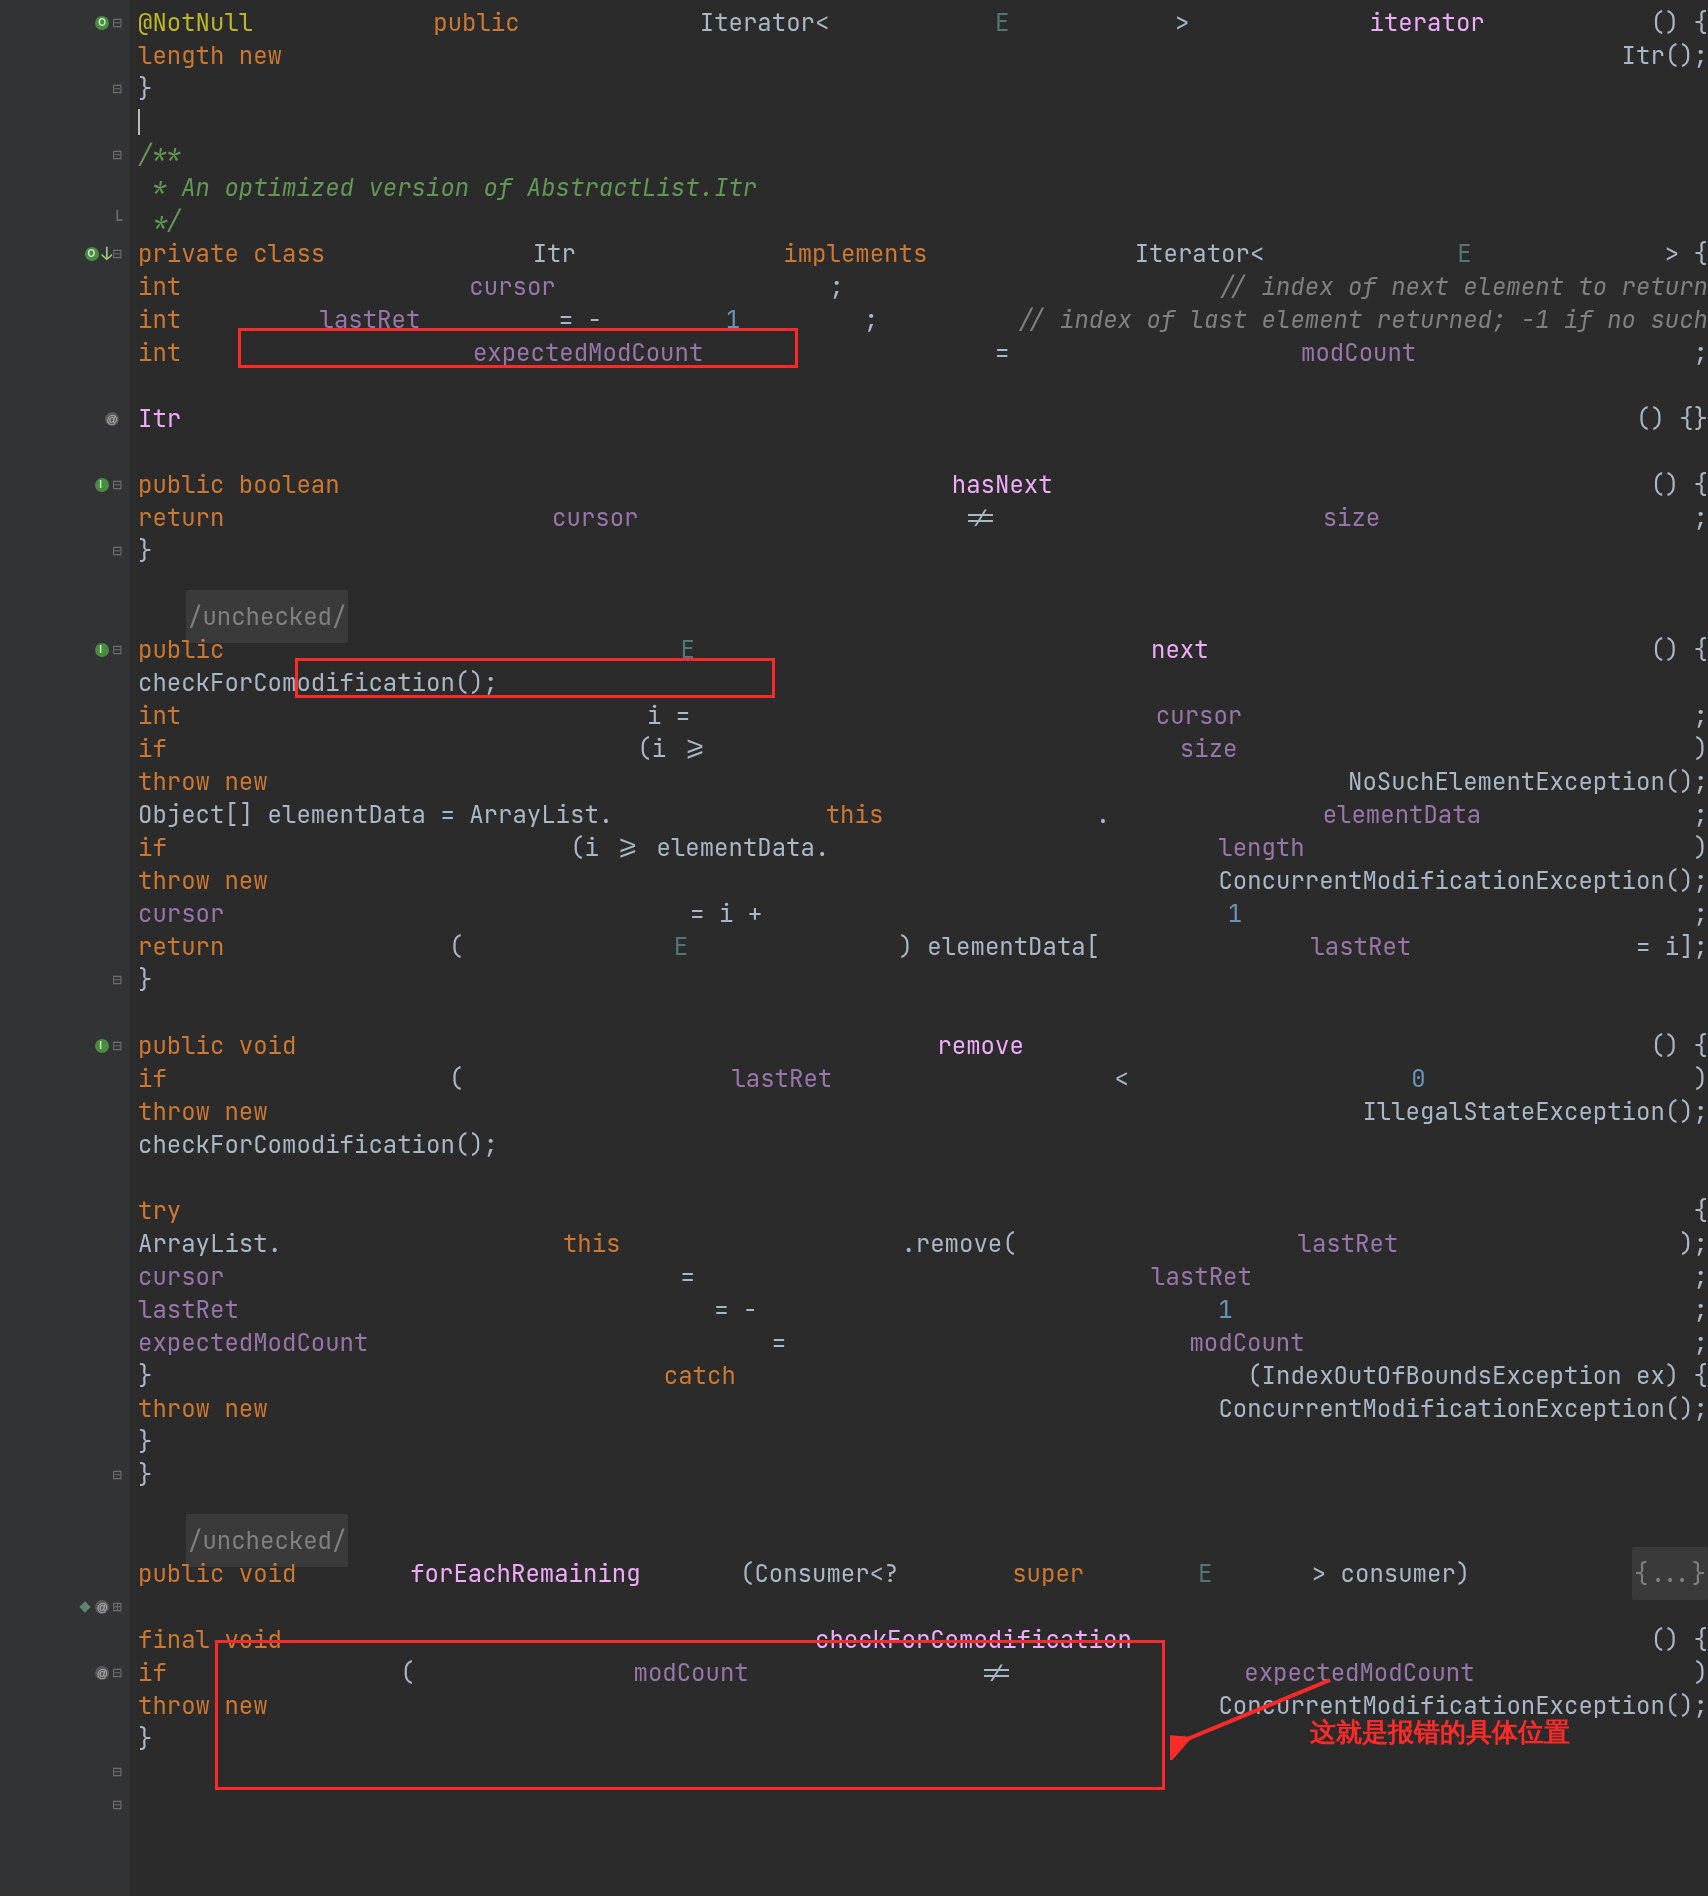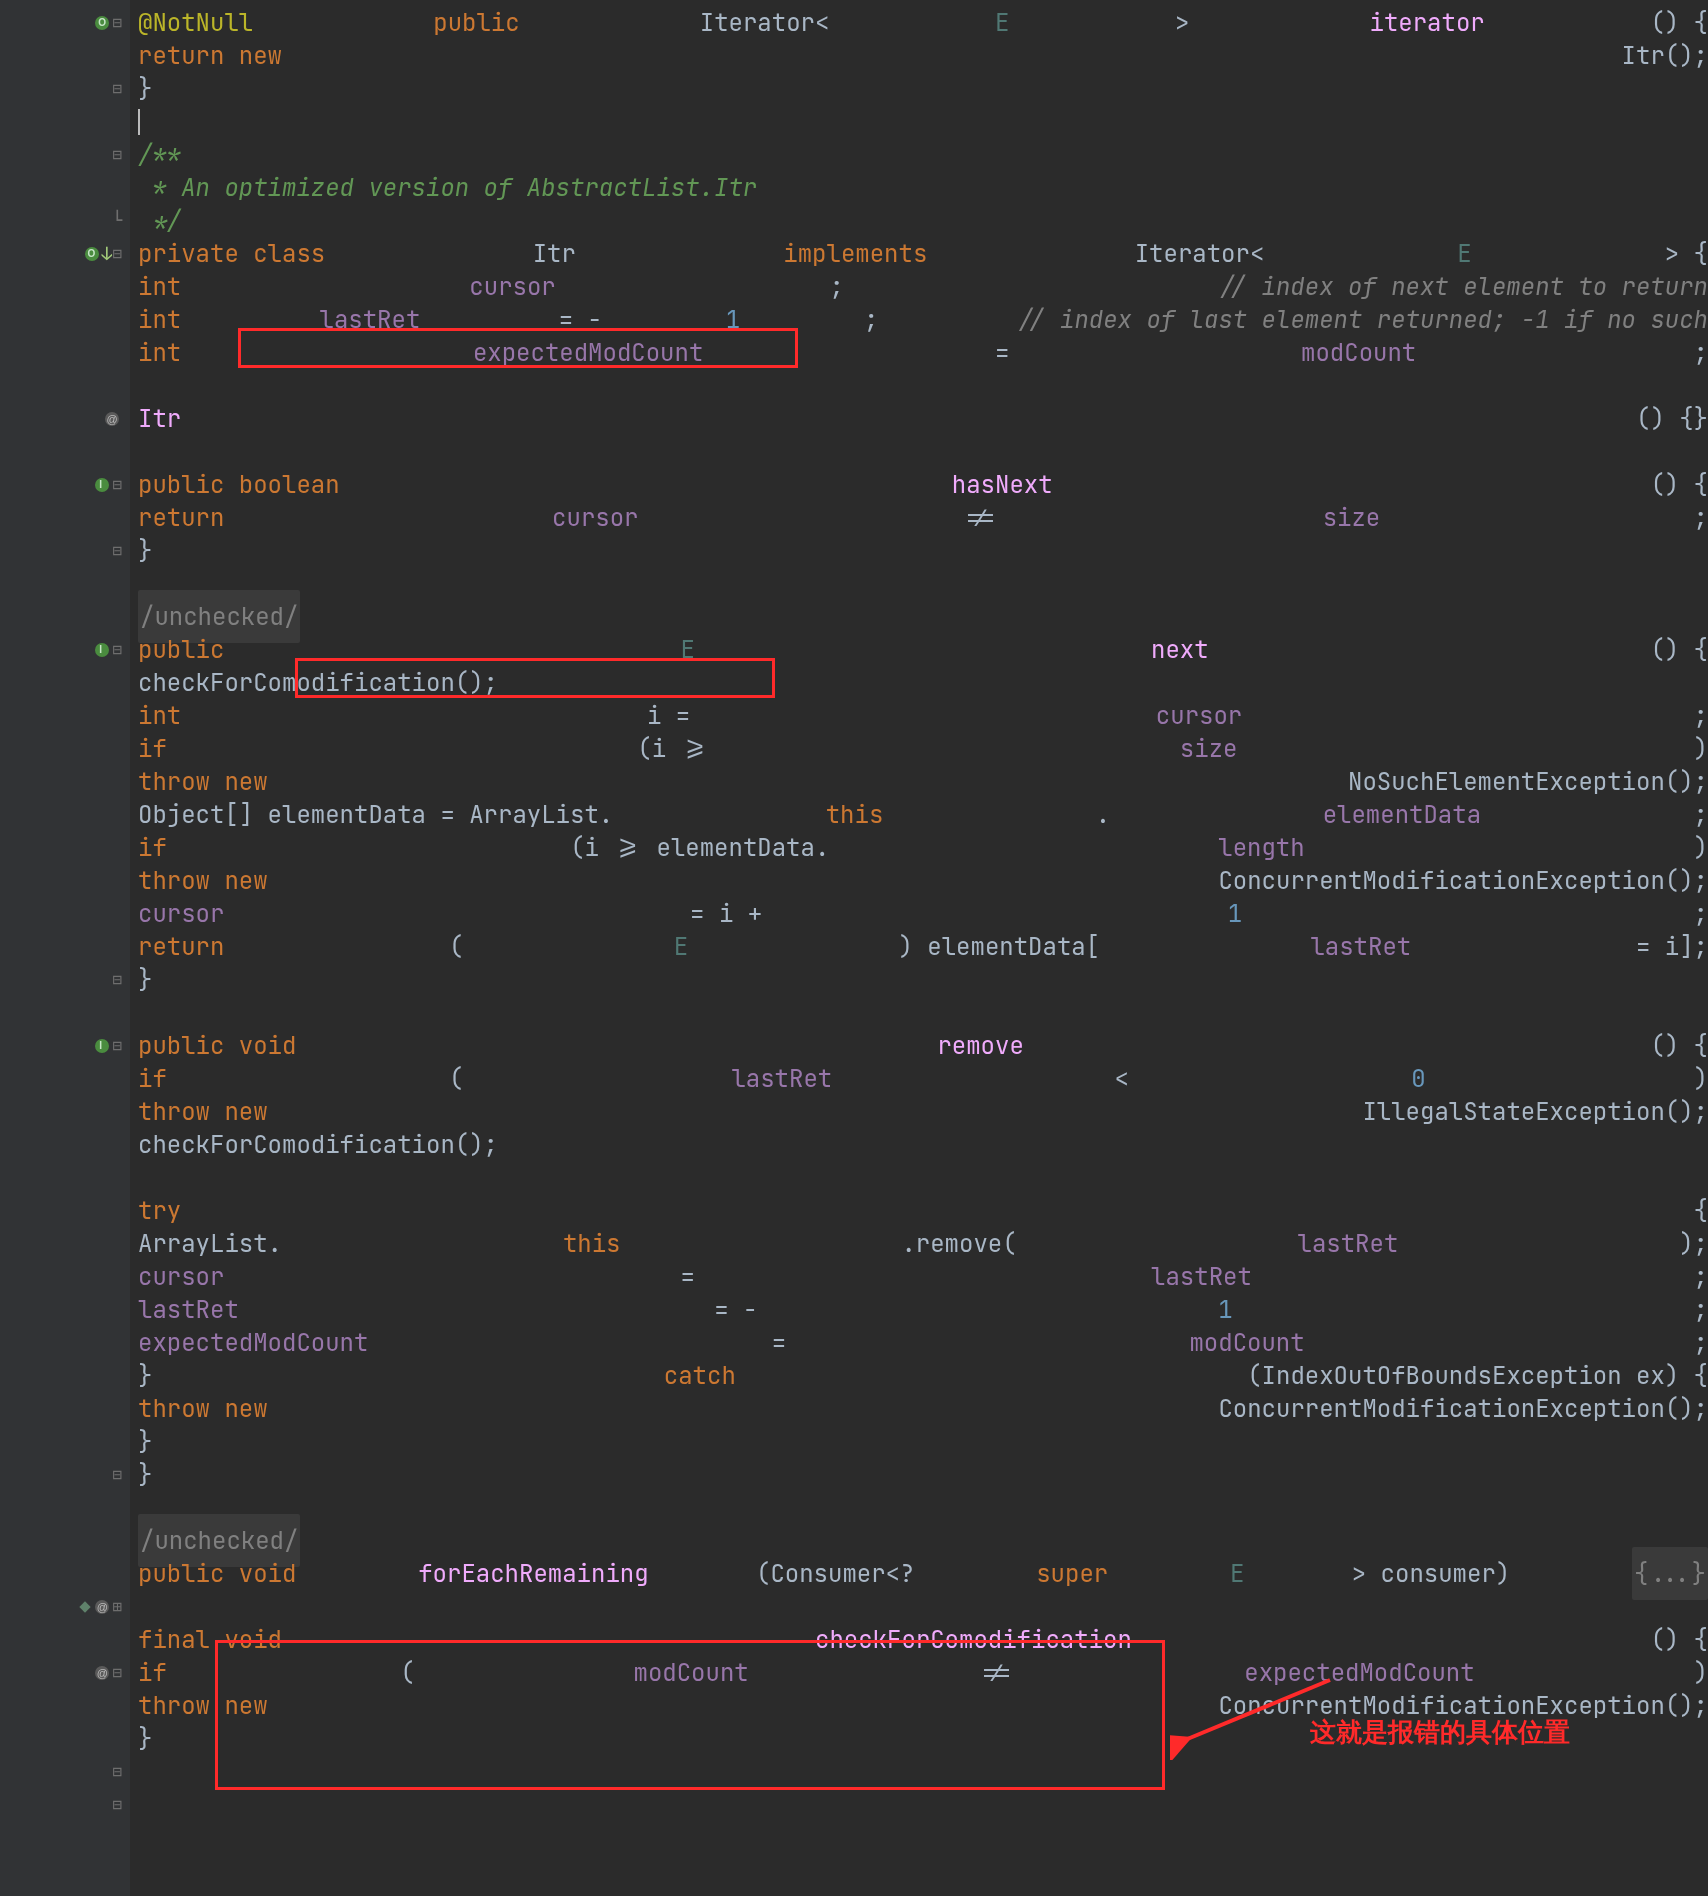--- a/index.html
+++ b/index.html
@@ -24,21 +24,21 @@
 
   
   .c-kw     { color: #cc7832; }           
   .c-ann    { color: #bbb529; }           
   .c-cmt    { color: #808080; font-style: italic; } 
   .c-doc    { color: #629755; font-style: italic; } 
   .c-num    { color: #6897bb; }           
   .c-fn     { color: #f0abfc; }           
   .c-field  { color: #9876aa; }           
   .c-type   { color: #507874; }           
-  .c-sup    { color: #808080; background:#3a3a3a; border-radius:2px; padding:10px 2px; font-style: normal;}
+  .c-sup    { color: #808080; background:#3a3a3a; border-radius:2px; padding:10px 2px; font-style: normal; margin-left: 48px;}
 
   
   .hl {
     position: absolute;
     border: 3px solid #ff2a2a;
     pointer-events: none;
   }
   .arrow {
     position: absolute;
     pointer-events: none;
@@ -128,21 +128,21 @@
     <div class="line"></div>
     <div class="line"><span class="gi gi-at">@</span><span class="gi-fold">⊟</span></div>
     <div class="line"></div>
     <div class="line"></div>
     <div class="line"><span class="gi-fold">⊟</span></div>
     <div class="line"><span class="gi-fold">⊟</span></div>
   </div>
 
   <div class="code-area">
 <div class="line">    <span class="c-ann">@NotNull</span><span class="c-kw"> public</span><span> Iterator&lt;</span><span class="c-type">E</span><span>&gt; </span><span class="c-fn">iterator</span><span>() {</span></div>
-<div class="line">        <span class="c-kw">return new</span><span> Itr();</span></div>
+<div class="line">        <span class="c-kw">length new</span><span> Itr();</span></div>
 <div class="line">    <span>}</span></div>
 <div class="line cursor-line"></div>
 <div class="line">    <span class="c-doc">/**</span></div>
 <div class="line">    <span class="c-doc"> * An optimized version of AbstractList.Itr</span></div>
 <div class="line">    <span class="c-doc"> */</span></div>
 <div class="line">    <span class="c-kw">private class </span><span>Itr </span><span class="c-kw">implements </span><span>Iterator&lt;</span><span class="c-type">E</span><span>&gt; {</span></div>
 <div class="line">        <span class="c-kw">int </span><span class="c-field">cursor</span><span>;       </span><span class="c-cmt">// index of next element to return</span></div>
 <div class="line">        <span class="c-kw">int </span><span class="c-field">lastRet</span><span> = -</span><span class="c-num">1</span><span>; </span><span class="c-cmt">// index of last element returned; -1 if no such</span></div>
 <div class="line">        <span class="c-kw">int </span><span class="c-field">expectedModCount</span><span> = </span><span class="c-field">modCount</span><span>;</span></div>
 <div class="line"></div>

